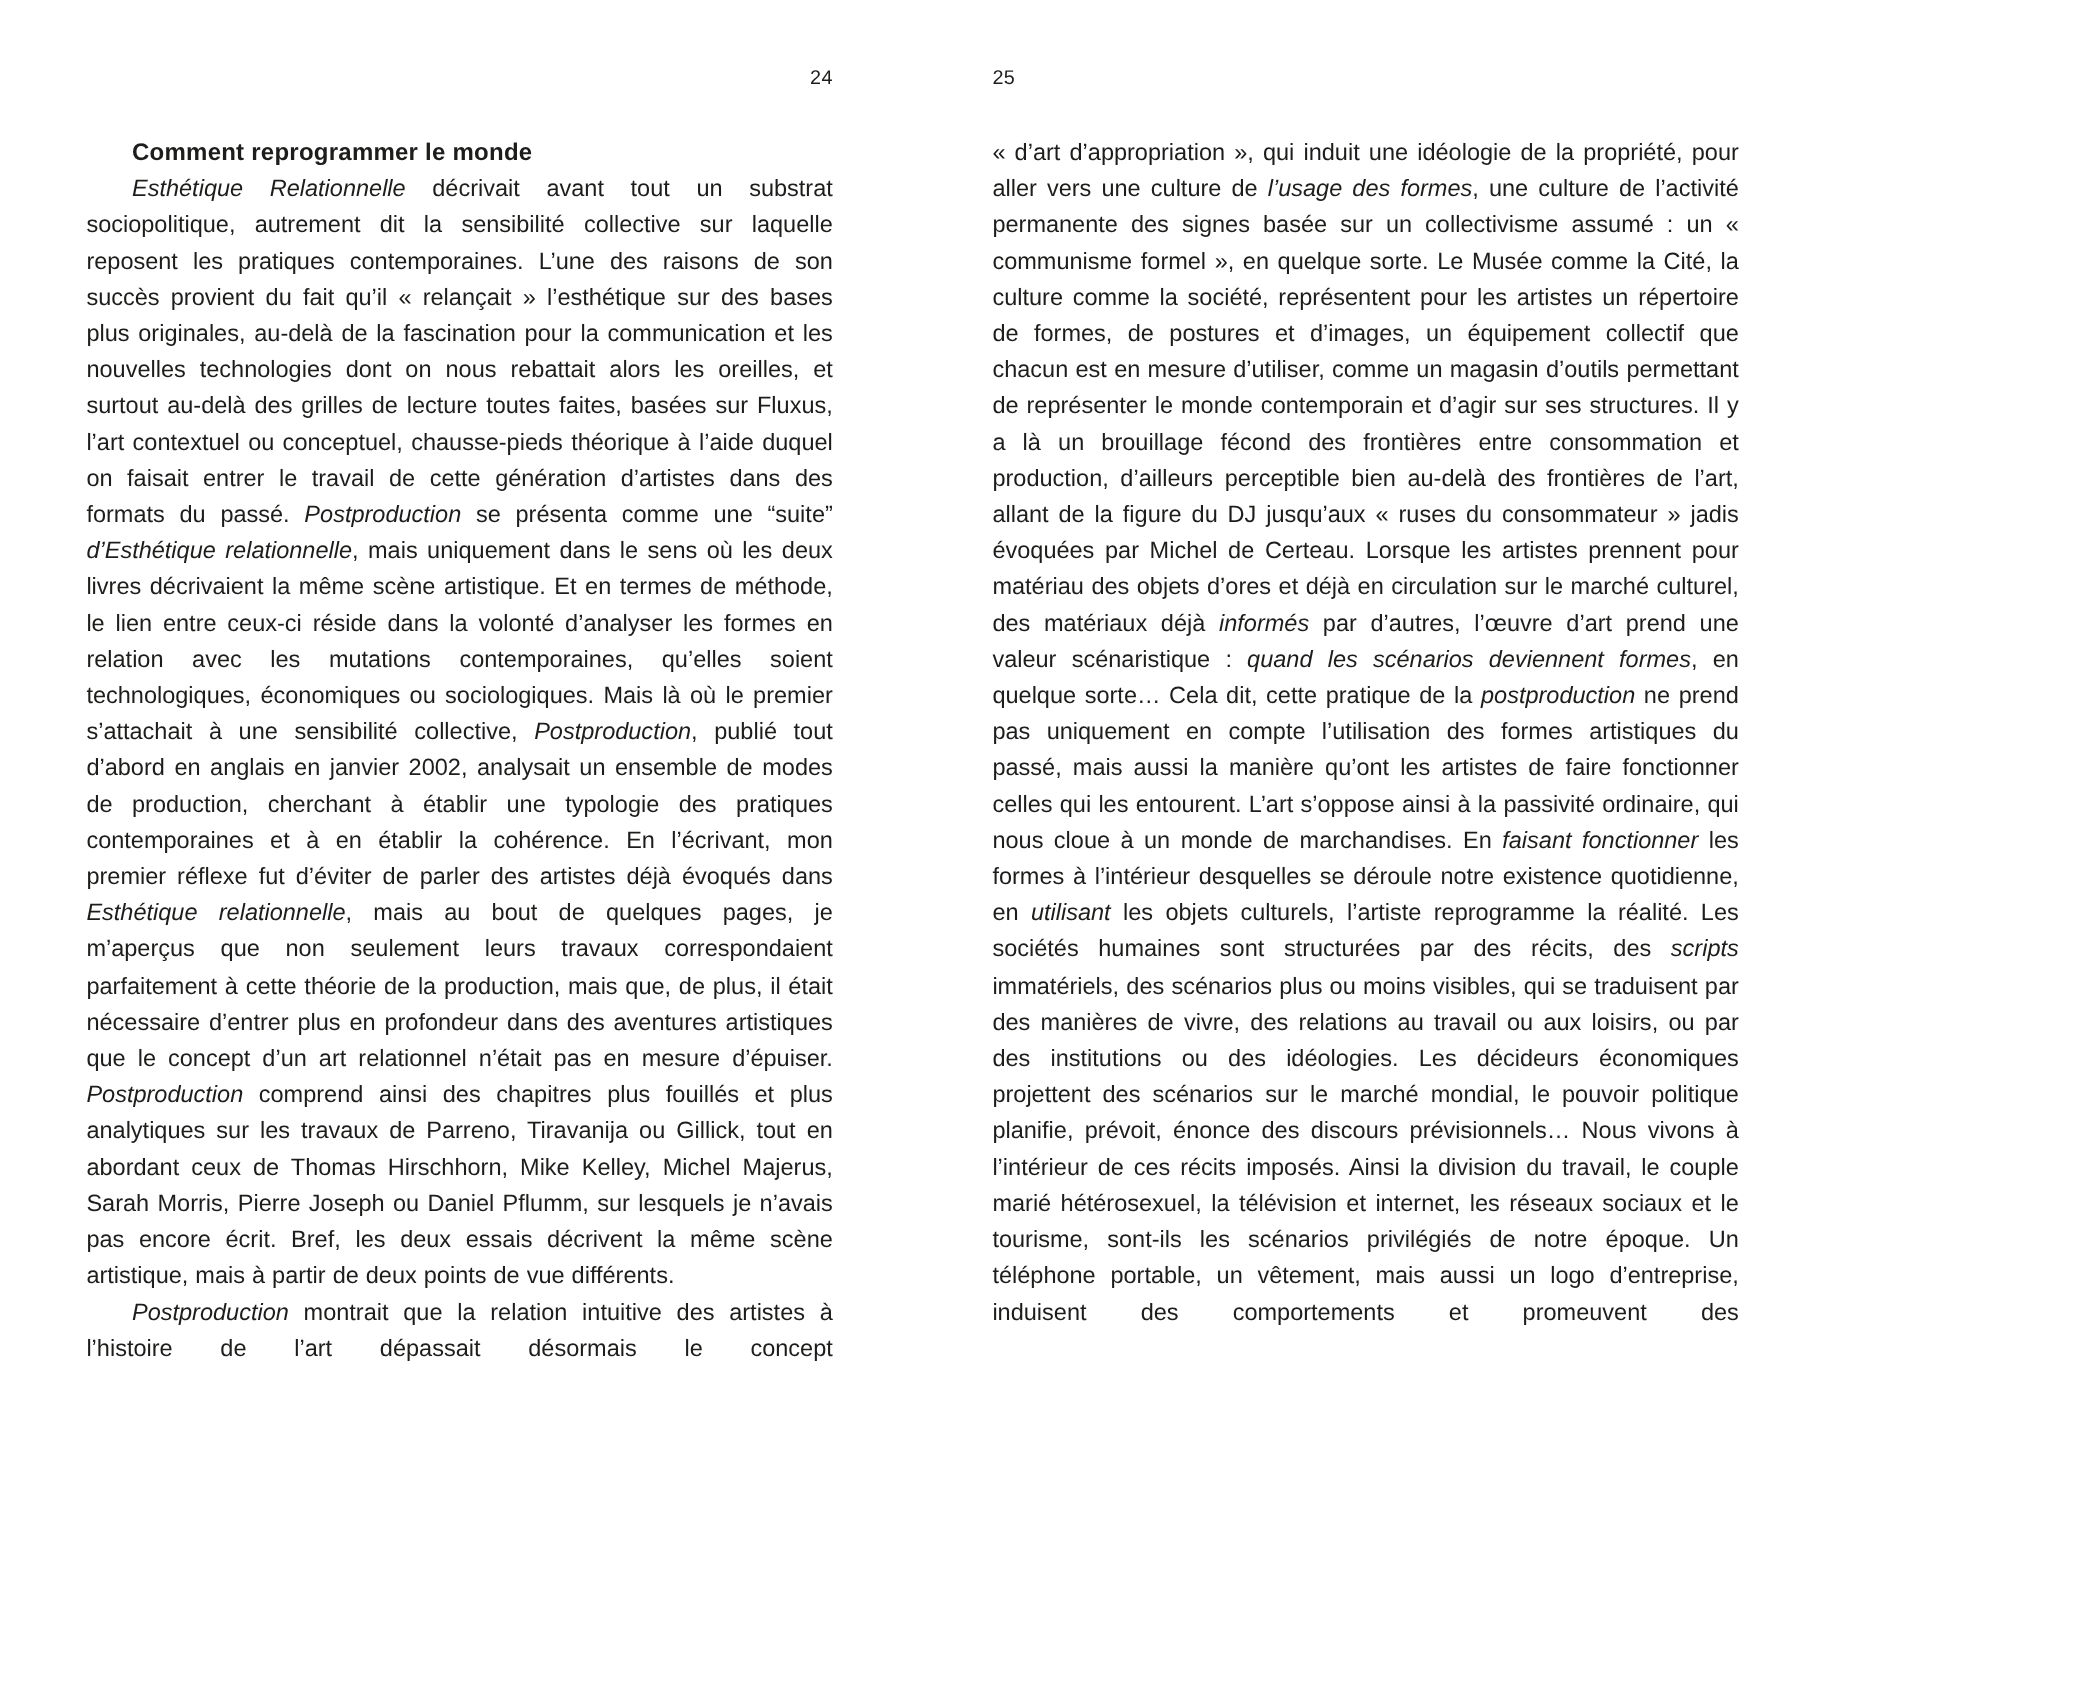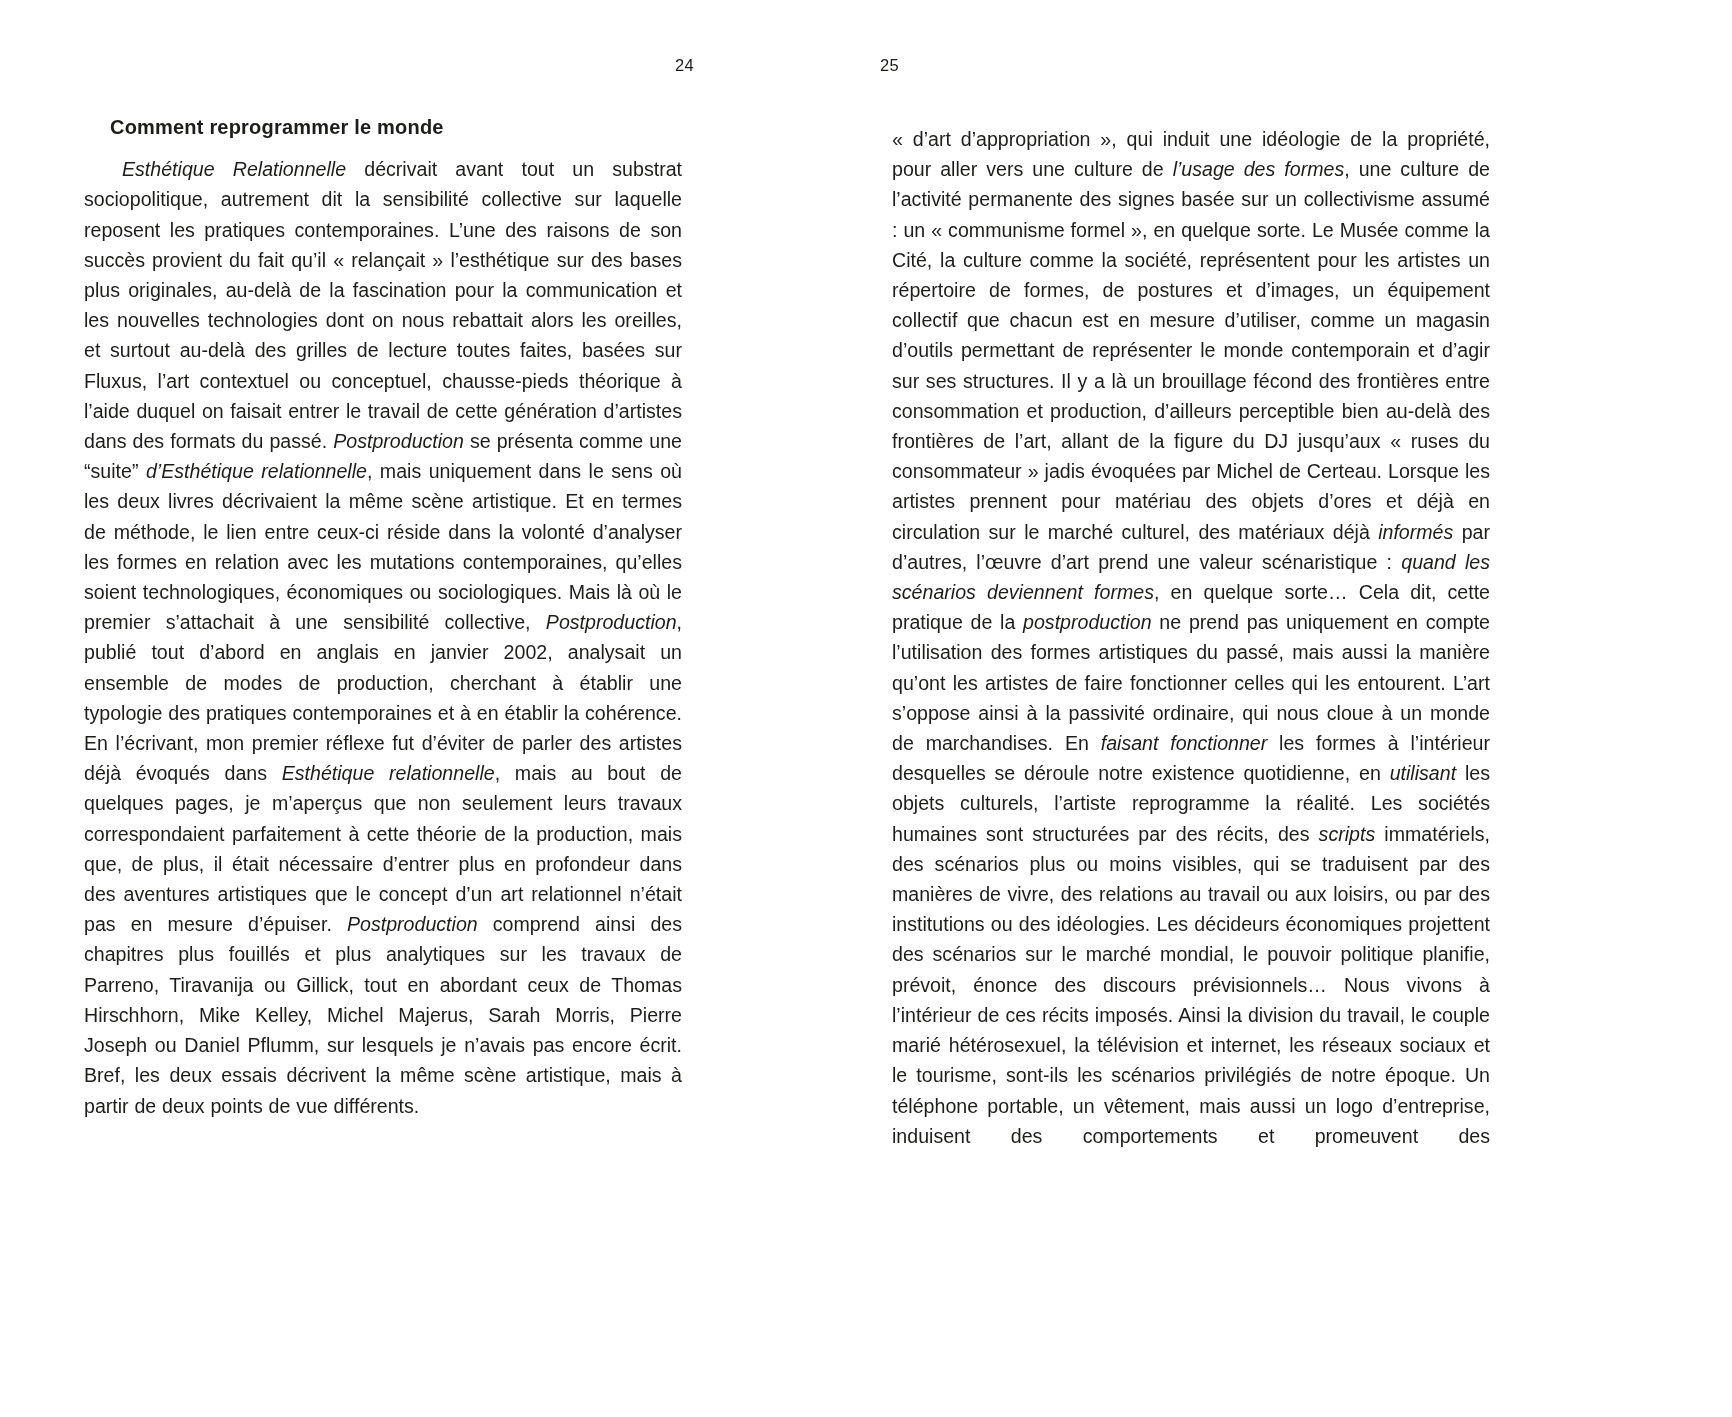--- a/index.html
+++ b/index.html
@@ -15,21 +15,21 @@
     overflow: hidden;
     font-family: "Liberation Sans", "DejaVu Sans", sans-serif;
     color: #1d1d1b;
   }
   .page {
     position: absolute;
     top: 0;
     height: 100%;
   }
   .page.left  { left: 72px;  width: 622px; }
-  .page.right { left: 880px; width: 622px; }
+  .page.right { left: 827px; width: 622px; }
 
   .folio {
     position: absolute;
     top: 56px;
     font-size: 16.5px;
     letter-spacing: 0.02em;
     color: #1d1d1b;
     text-align: center;
   }
   .folio-left  { right: 0; }
@@ -43,21 +43,21 @@
   }
   .heading {
     margin: 0;
     font-size: 20px;
     font-weight: 700;
     line-height: 30.2px;
     text-indent: 38px;
     letter-spacing: 0.01em;
   }
   .para {
-    margin: 12px;
+    margin: 0;
     font-size: 19.6px;
     line-height: 30.2px;
     text-align: justify;
     text-align-last: left;
     word-spacing: 0.02em;
   }
   .para.indent { text-indent: 38px; }
   .para.cont   { text-align-last: justify; }
   .it { font-style: italic; }
 </style>
@@ -65,20 +65,21 @@
 <body>
 
 <div class="spread">
 
   <section class="page left">
     <div class="folio folio-left">24</div>
     <div class="text-col">
       <h1 class="heading">Comment reprogrammer le monde</h1>
       <div>
           <p class="para indent"><span class="it">Esthétique Relationnelle</span><span> décrivait avant tout un substrat sociopolitique, autrement dit la sensibilité collective sur laquelle reposent les pratiques contemporaines. L’une des raisons de son succès provient du fait qu’il « relançait » l’esthétique sur des bases plus originales, au-delà de la fascination pour la communication et les nouvelles technologies dont on nous rebattait alors les oreilles, et surtout au-delà des grilles de lecture toutes faites, basées sur Fluxus, l’art contextuel ou conceptuel, chausse-pieds théorique à l’aide duquel on faisait entrer le travail de cette génération d’artistes dans des formats du passé. </span><span class="it">Postproduction</span><span> se présenta comme une “suite” </span><span class="it">d’Esthétique relationnelle</span><span>, mais uniquement dans le sens où les deux livres décrivaient la même scène artistique. Et en termes de méthode, le lien entre ceux-ci réside dans la volonté d’analyser les formes en relation avec les mutations contemporaines, qu’elles soient technologiques, économiques ou sociologiques. Mais là où le premier s’attachait à une sensibilité collective, </span><span class="it">Postproduction</span><span>, publié tout d’abord en anglais en janvier 2002, analysait un ensemble de modes de production, cherchant à établir une typologie des pratiques contemporaines et à en établir la cohérence. En l’écrivant, mon premier réflexe fut d’éviter de parler des artistes déjà évoqués dans </span><span class="it">Esthétique relationnelle</span><span>, mais au bout de quelques pages, je m’aperçus que non seulement leurs travaux correspondaient parfaitement à cette théorie de la production, mais que, de plus, il était nécessaire d’entrer plus en profondeur dans des aventures artistiques que le concept d’un art relationnel n’était pas en mesure d’épuiser. </span><span class="it">Postproduction</span><span> comprend ainsi des chapitres plus fouillés et plus analytiques sur les travaux de Parreno, Tiravanija ou Gillick, tout en abordant ceux de Thomas Hirschhorn, Mike Kelley, Michel Majerus, Sarah Morris, Pierre Joseph ou Daniel Pflumm, sur lesquels je n’avais pas encore écrit. Bref, les deux essais décrivent la même scène artistique, mais à partir de deux points de vue différents.</span></p>
+          <p class="para indent cont"><span class="it">Postproduction</span><span> montrait que la relation intuitive des artistes à l’histoire de l’art dépassait désormais le concept</span></p>
         </div>
     </div>
   </section>
 
   <section class="page right">
     <div class="folio folio-right">25</div>
     <div class="text-col">
       <div>
           <p class="para cont"><span>« d’art d’appropriation », qui induit une idéologie de la propriété, pour aller vers une culture de </span><span class="it">l’usage des formes</span><span>, une culture de l’activité permanente des signes basée sur un collectivisme assumé : un « communisme formel », en quelque sorte. Le Musée comme la Cité, la culture comme la société, représentent pour les artistes un répertoire de formes, de postures et d’images, un équipement collectif que chacun est en mesure d’utiliser, comme un magasin d’outils permettant de représenter le monde contemporain et d’agir sur ses structures. Il y a là un brouillage fécond des frontières entre consommation et production, d’ailleurs perceptible bien au-delà des frontières de l’art, allant de la figure du DJ jusqu’aux « ruses du consommateur » jadis évoquées par Michel de Certeau. Lorsque les artistes prennent pour matériau des objets d’ores et déjà en circulation sur le marché culturel, des matériaux déjà </span><span class="it">informés</span><span> par d’autres, l’œuvre d’art prend une valeur scénaristique : </span><span class="it">quand les scénarios deviennent formes</span><span>, en quelque sorte… Cela dit, cette pratique de la </span><span class="it">postproduction</span><span> ne prend pas uniquement en compte l’utilisation des formes artistiques du passé, mais aussi la manière qu’ont les artistes de faire fonctionner celles qui les entourent. L’art s’oppose ainsi à la passivité ordinaire, qui nous cloue à un monde de marchandises. En </span><span class="it">faisant fonctionner</span><span> les formes à l’intérieur desquelles se déroule notre existence quotidienne, en </span><span class="it">utilisant</span><span> les objets culturels, l’artiste reprogramme la réalité. Les sociétés humaines sont structurées par des récits, des </span><span class="it">scripts</span><span> immatériels, des scénarios plus ou moins visibles, qui se traduisent par des manières de vivre, des relations au travail ou aux loisirs, ou par des institutions ou des idéologies. Les décideurs économiques projettent des scénarios sur le marché mondial, le pouvoir politique planifie, prévoit, énonce des discours prévisionnels… Nous vivons à l’intérieur de ces récits imposés. Ainsi la division du travail, le couple marié hétérosexuel, la télévision et internet, les réseaux sociaux et le tourisme, sont-ils les scénarios privilégiés de notre époque. Un téléphone portable, un vêtement, mais aussi un logo d’entreprise, induisent des comportements et promeuvent des</span></p>
         </div>

